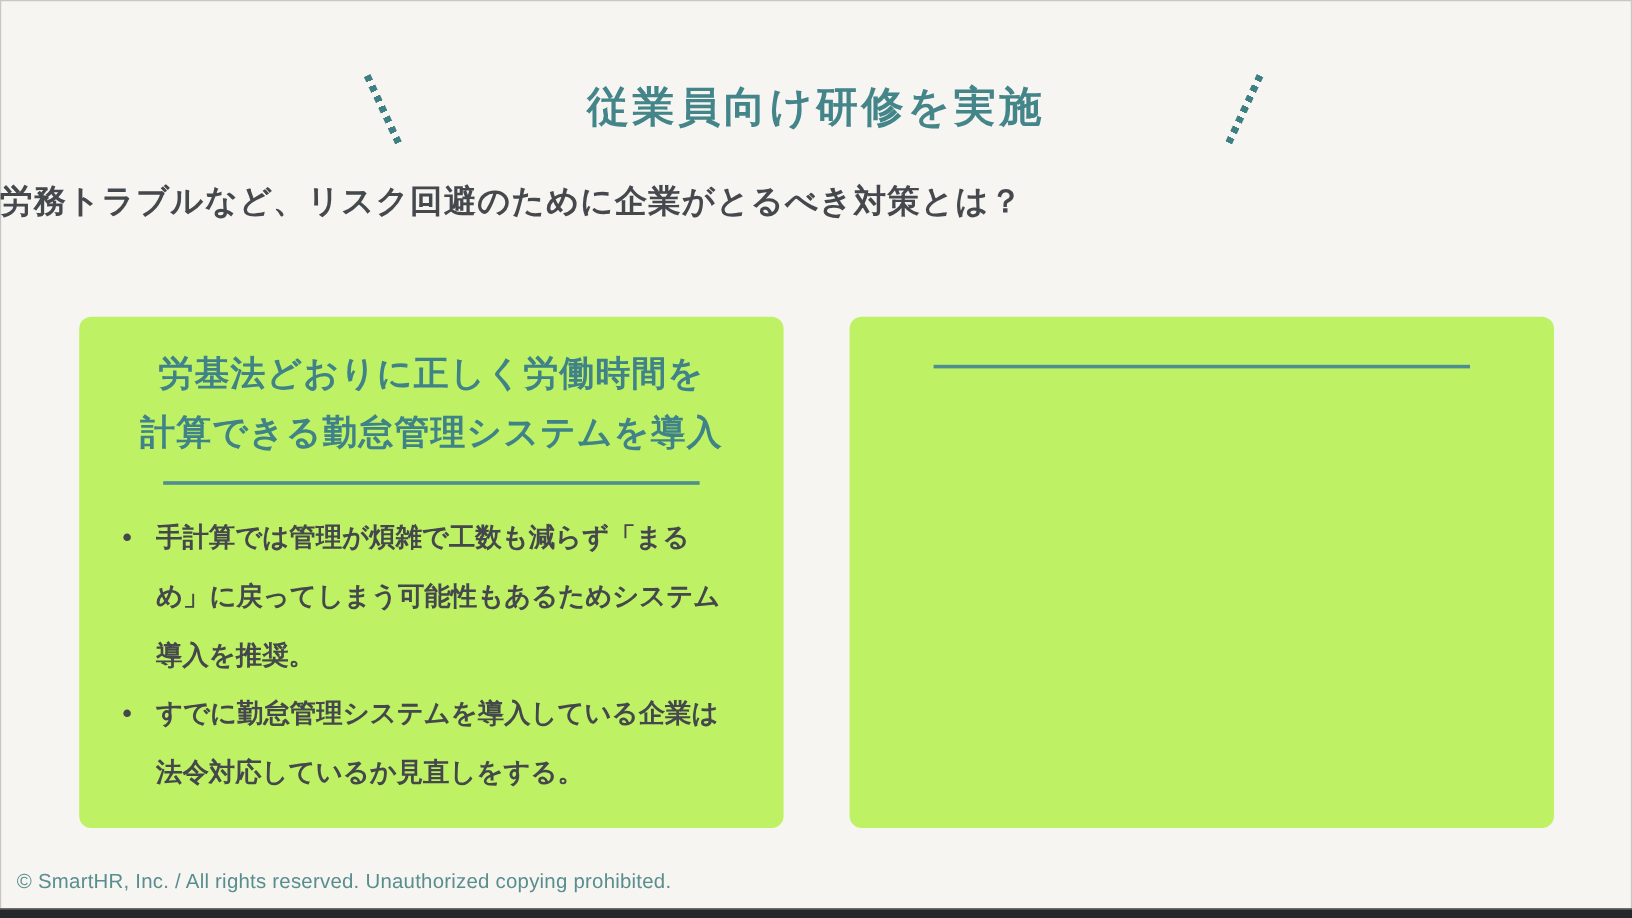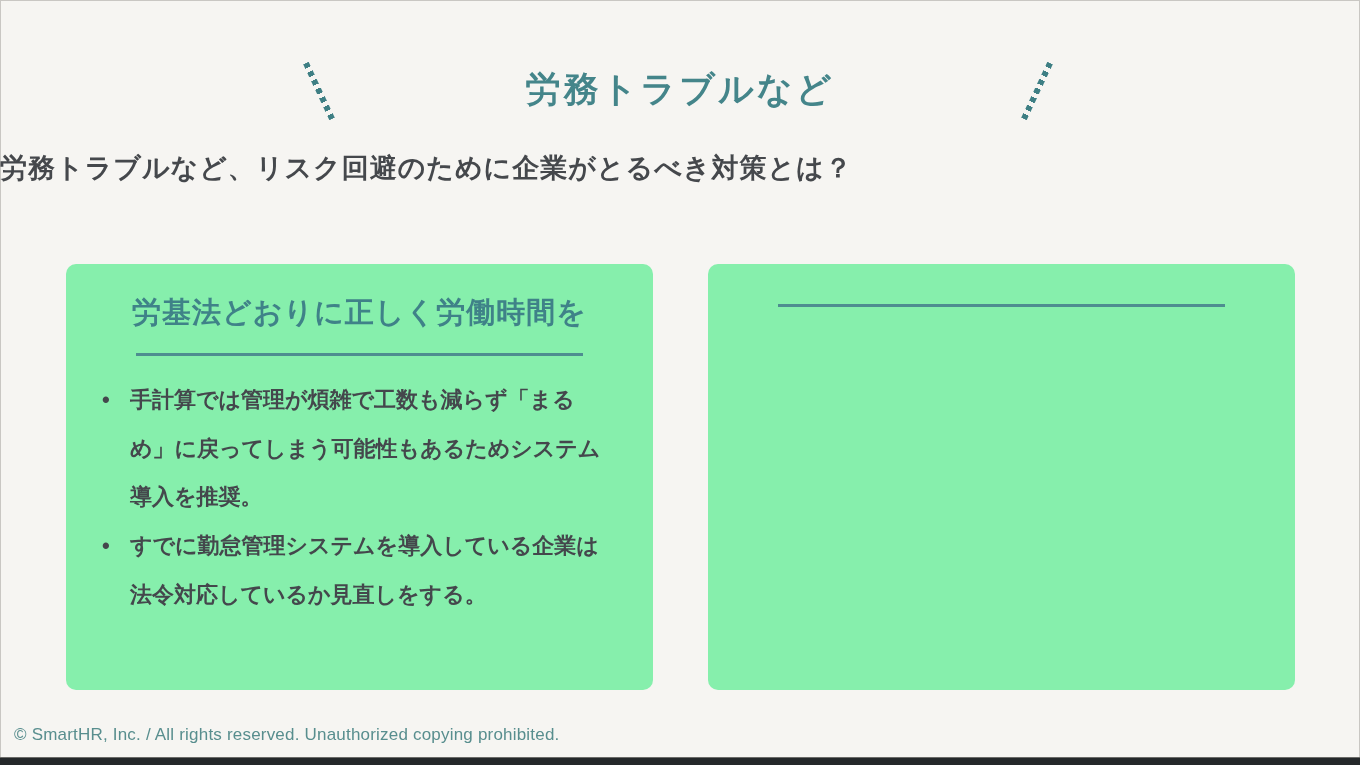--- a/index.html
+++ b/index.html
@@ -39,21 +39,21 @@
     font-size: 27px;
     font-weight: 700;
     letter-spacing: 1px;
     color: #45484c;
   }
   
   .card {
     position: absolute;
     top: 264px;
     width: 587px; height: 426px;
-    background: #86efac;
+    background: #bef264;
     border-radius: 10px;
     padding: 24px 34px 0 34px;
   }
   .card-left  { left: 66px; }
   .card-right { left: 708px; }
   .card-heading {
     text-align: center;
     font-size: 29px;
     font-weight: 700;
     letter-spacing: 1px;
@@ -102,28 +102,29 @@
     background: #24282a;
     border-top: 1px solid #6b6b68;
   }
 </style>
 </head>
 <body>
 
 <div class="slide">
 
   <span class="accent accent-left"></span>
-  <h1 class="title">労務トラブルなど</h1>
+  <h1 class="title">従業員向け研修を実施</h1>
   <span class="accent accent-right"></span>
 
   <h2 class="subtitle">労務トラブルなど、リスク回避のために企業がとるべき対策とは？</h2>
 
   <section class="card card-left">
     <h3 class="card-heading">
       <span style="display:block">労基法どおりに正しく労働時間を</span>
+      <span style="display:block">計算できる勤怠管理システムを導入</span>
     </h3>
     <hr class="card-underline">
     <ul class="card-bullets">
       <li><span class="bullet-marker">•</span><span>手計算では管理が煩雑で工数も減らず「まるめ」に戻ってしまう可能性もあるためシステム導入を推奨。</span></li>
       <li><span class="bullet-marker">•</span><span>すでに勤怠管理システムを導入している企業は法令対応しているか見直しをする。</span></li>
     </ul>
   </section>
 
   <section class="card card-right">
     <h3 class="card-heading">

